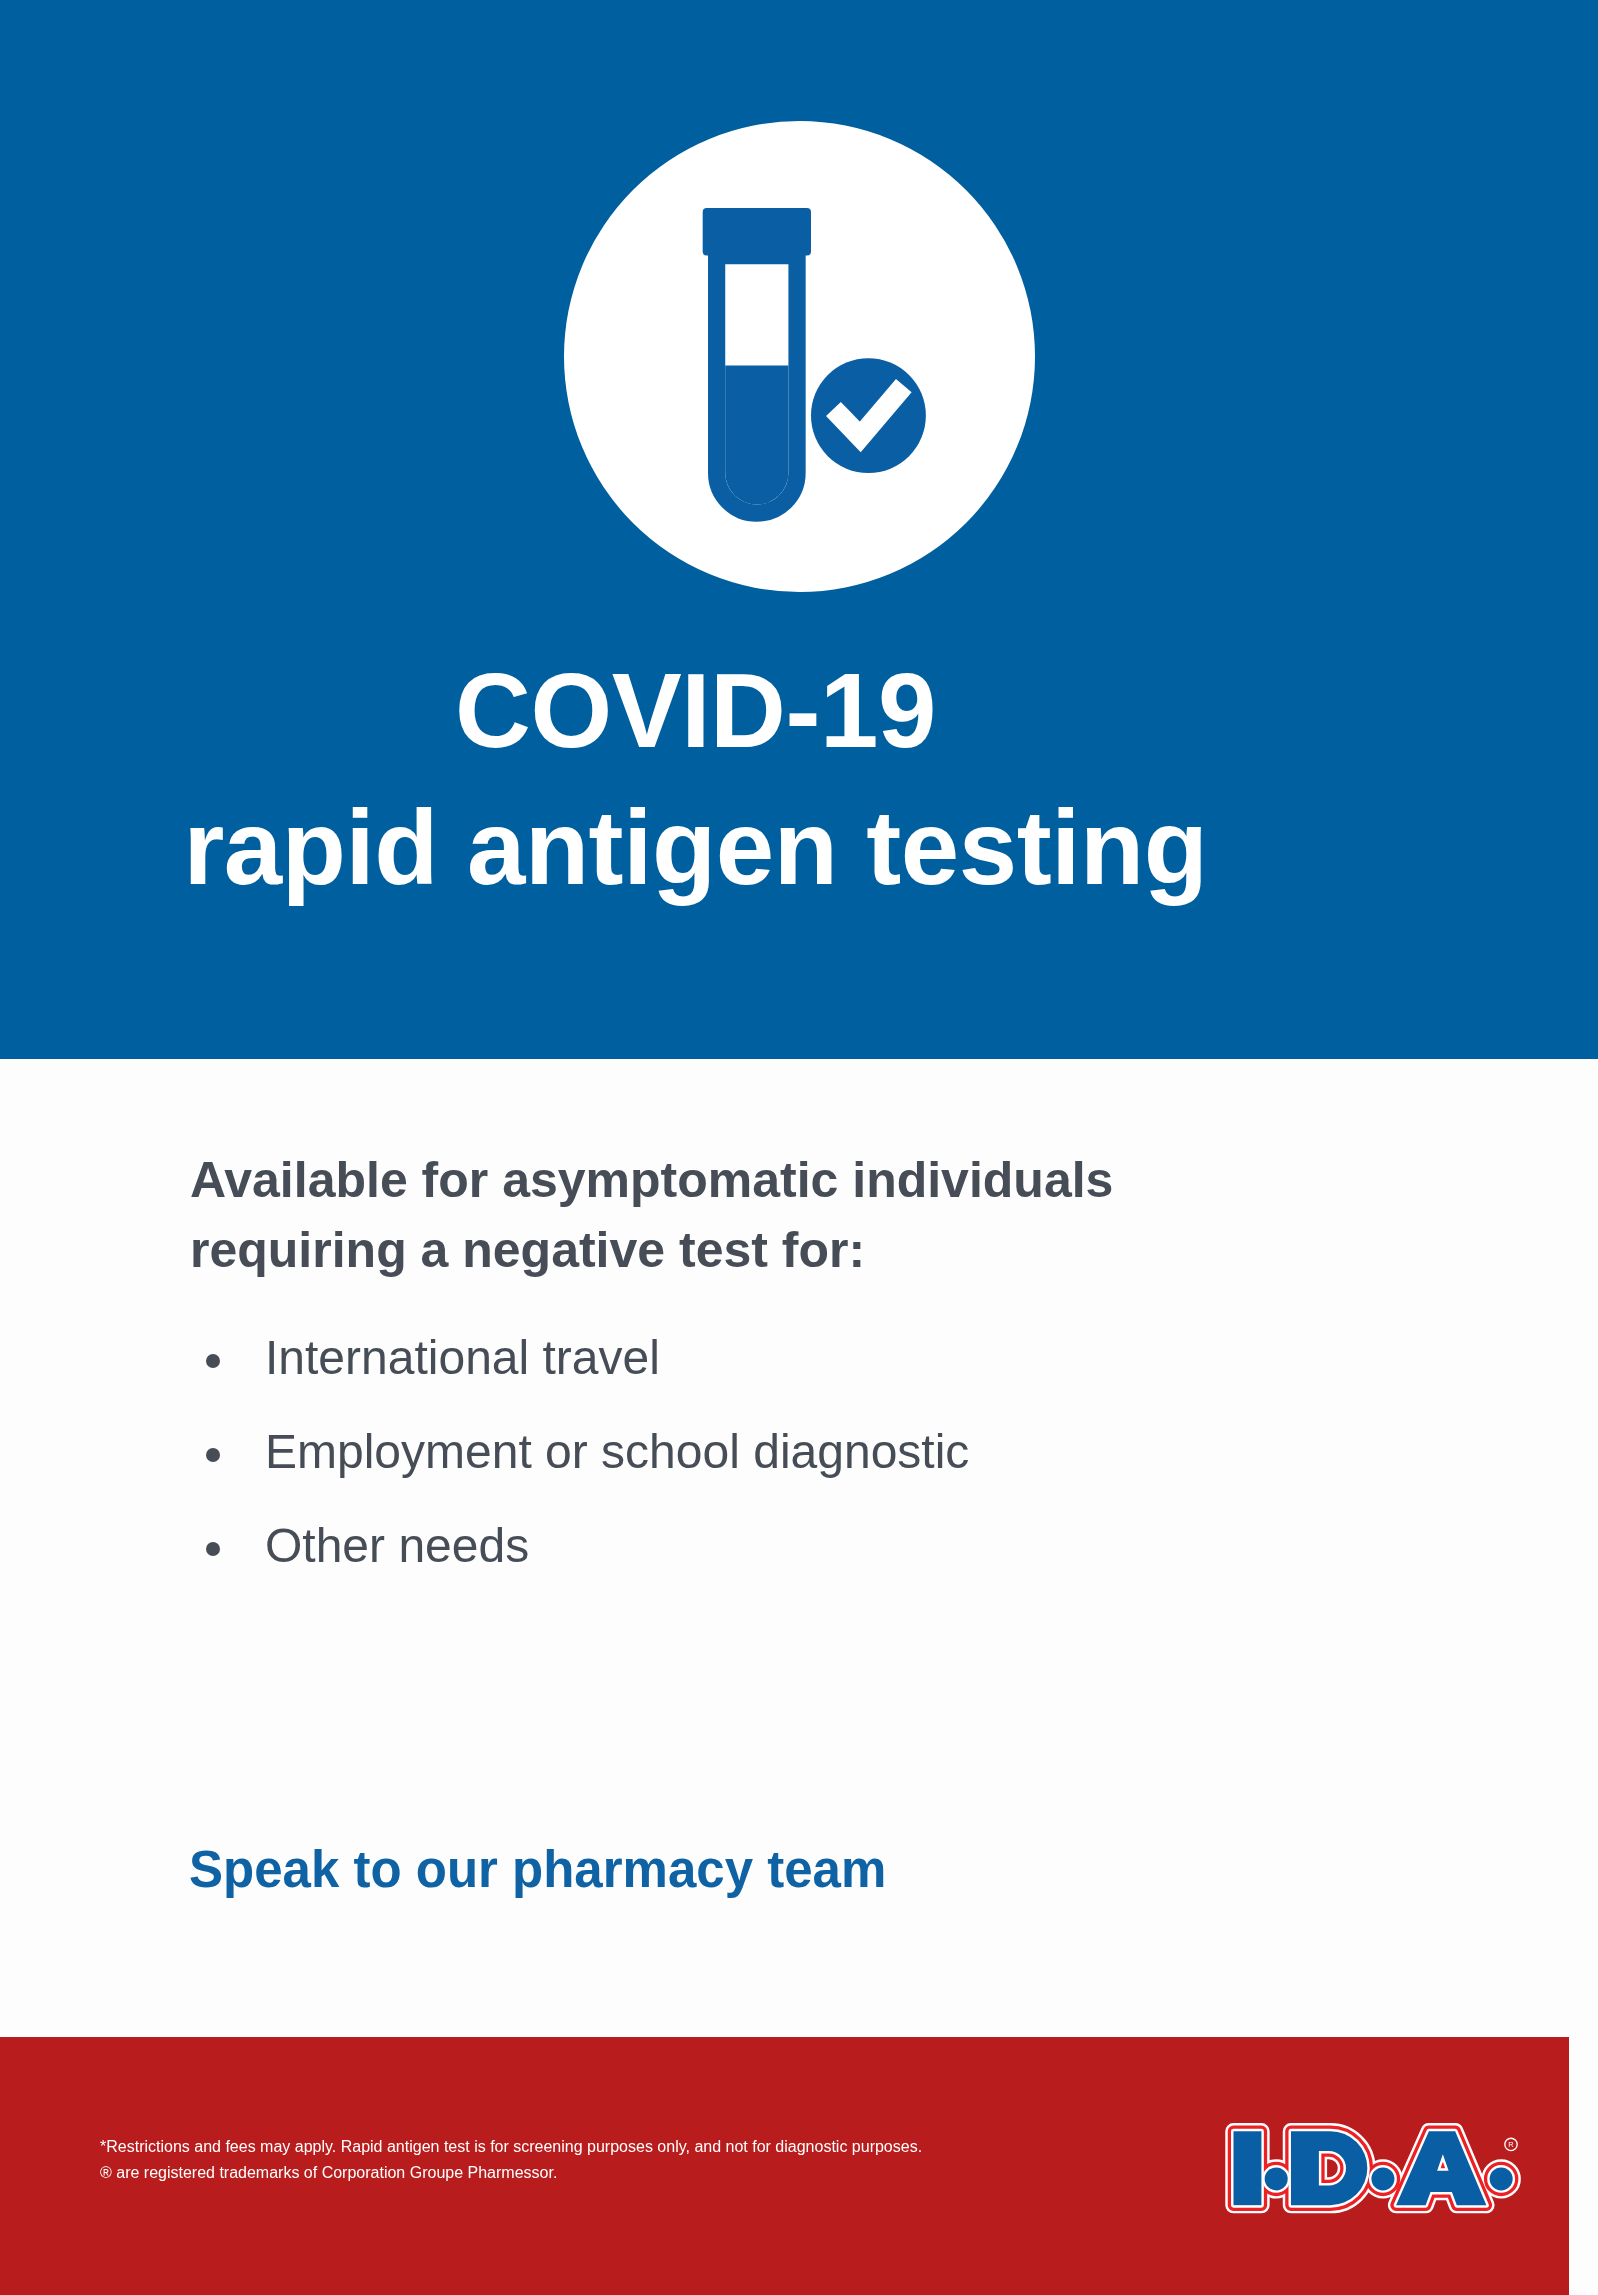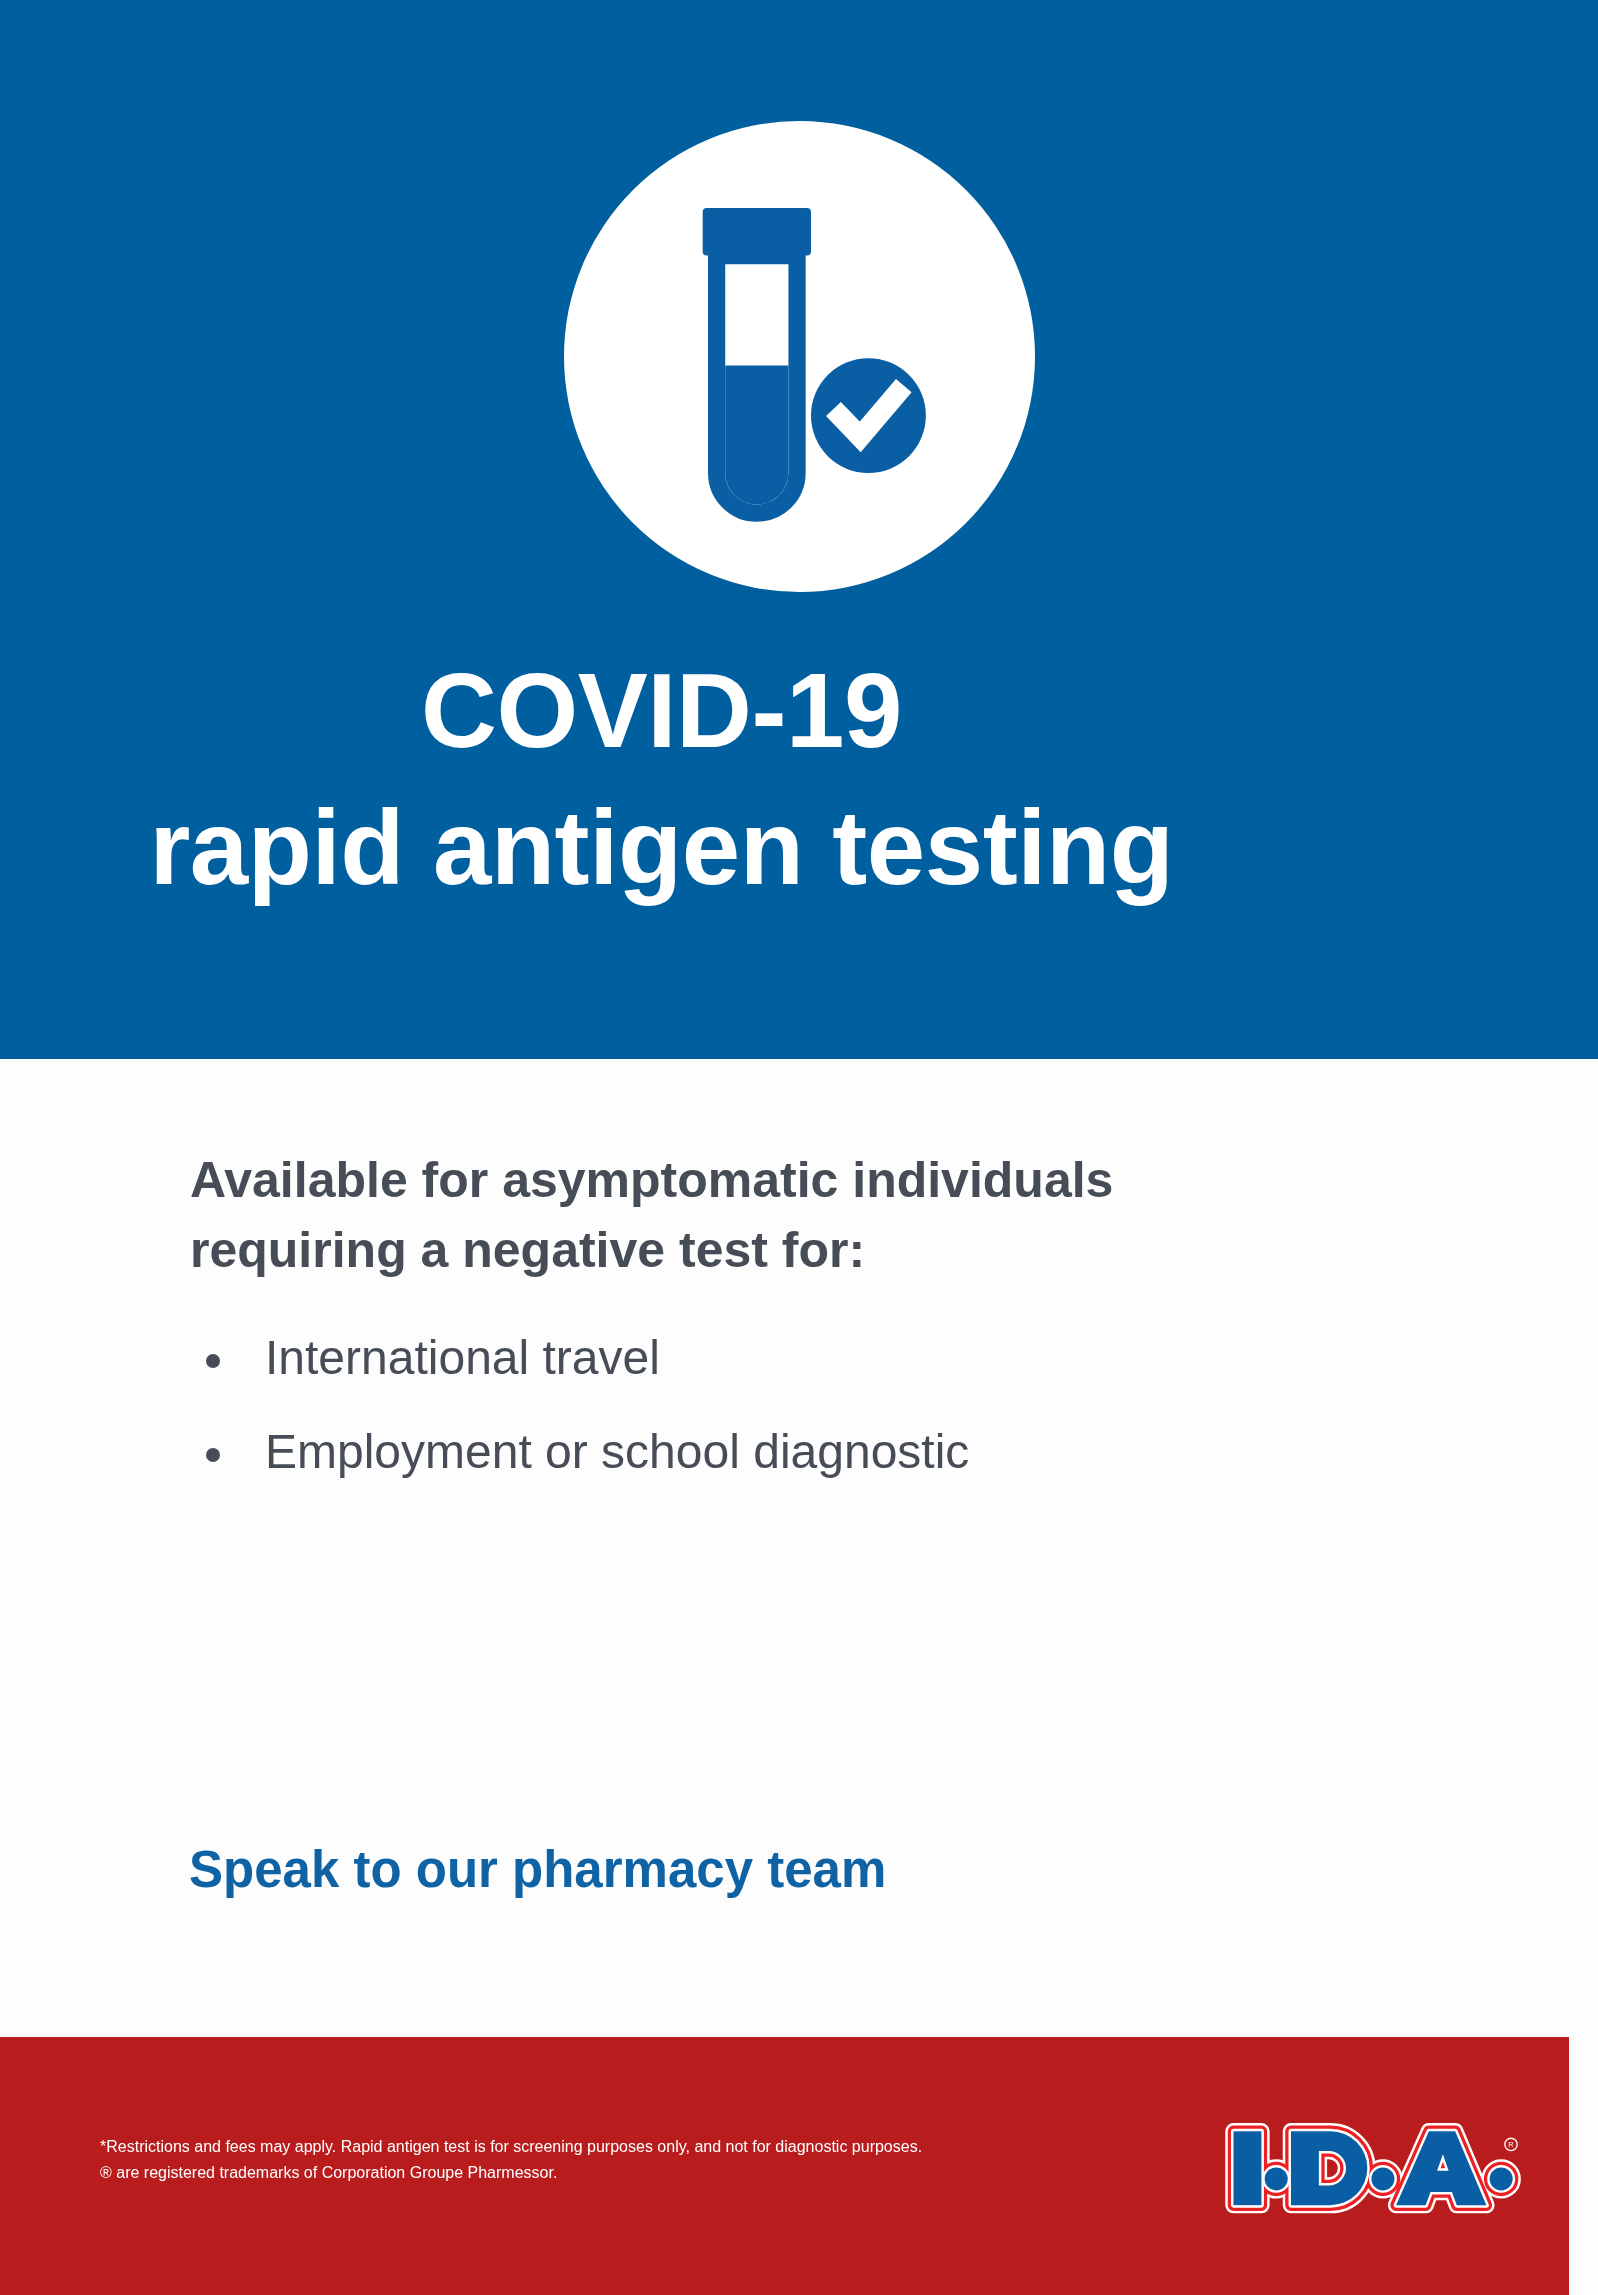--- a/index.html
+++ b/index.html
@@ -46,20 +46,21 @@
   .headline {
     position: absolute;
     left: 0;
     top: 656px;
     width: 1323px;
     text-align: center;
     color: #ffffff;
     font-weight: bold;
     line-height: 1.04;
     letter-spacing: -0.4px;
+    padding-left: 34px;
   }
   .headline-line1 {
     display: block;
     font-size: 105px;
     font-weight: bold;
   }
   .headline-line2 {
     display: block;
     font-size: 105px;
     font-weight: bold;
@@ -212,20 +213,24 @@
 
     <ul class="benefit-list">
       <li class="benefit-item">
         <span class="benefit-bullet"></span>
         <span>International travel</span>
       </li>
       <li class="benefit-item">
         <span class="benefit-bullet"></span>
         <span>Employment or school diagnostic</span>
       </li>
+      <li class="benefit-item">
+        <span class="benefit-bullet"></span>
+        <span>Other needs</span>
+      </li>
     </ul>
 
     <div class="cta">
       <span class="cta-line">Speak to our pharmacy team</span>
     </div>
 
   </div>
 
   <div class="footer-band">
     <div class="disclaimer">

